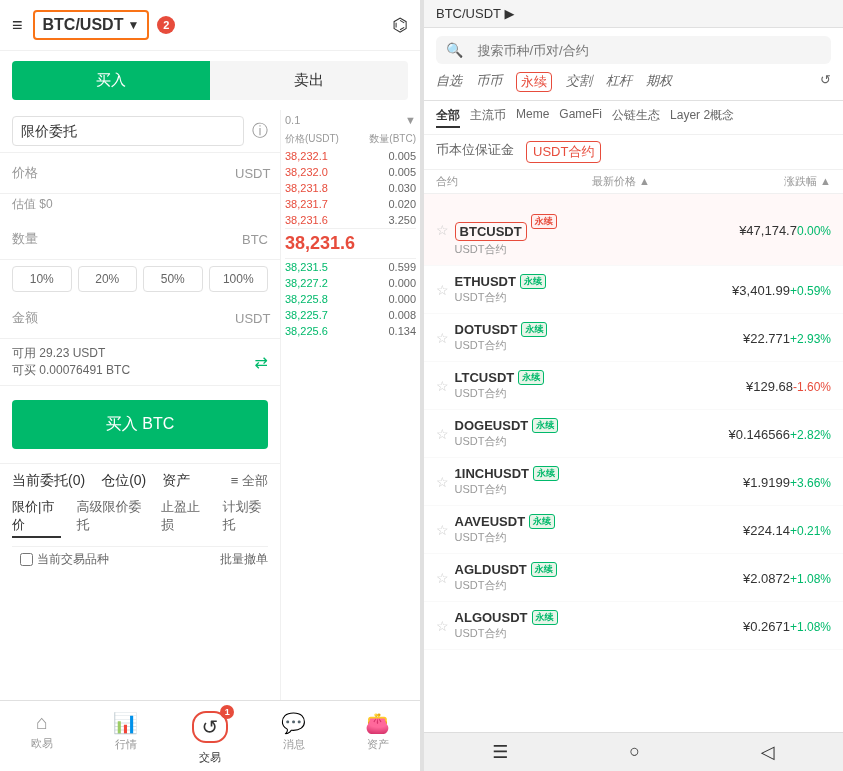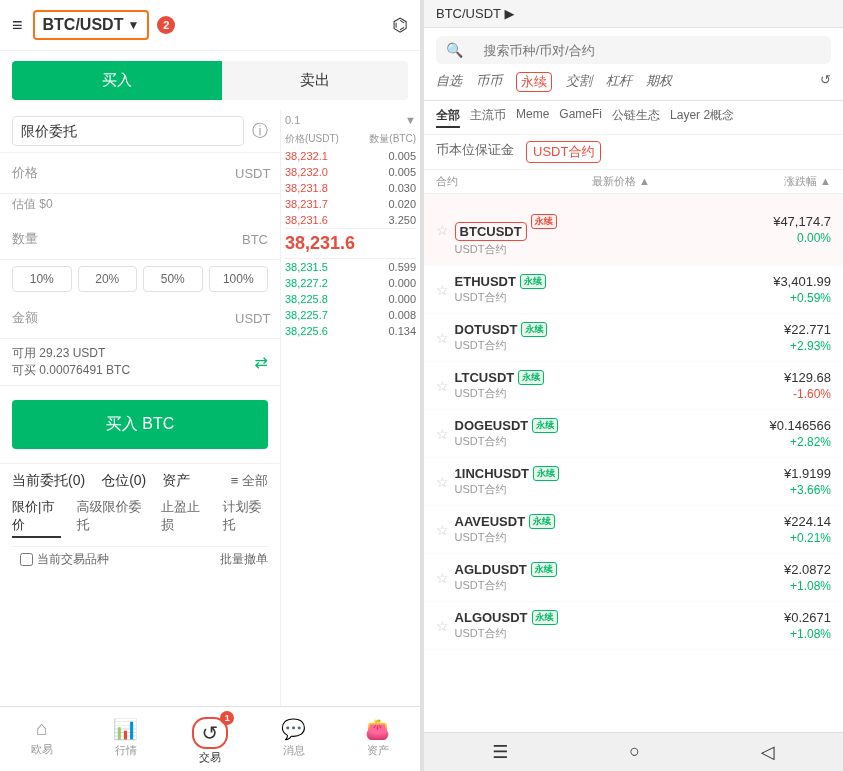--- a/index.html
+++ b/index.html
@@ -81,21 +81,21 @@
     .trade-tabs {
       display: flex;
       margin: 10px 12px;
     }
 
     .tab-buy {
       flex: 1;
       background: #00b96b;
       color: #fff;
       border: none;
-      padding: 10px 12px;
+      padding: 10px 0;
       font-size: 15px;
       border-radius: 4px 0 0 4px;
       cursor: pointer;
       font-weight: 500;
     }
 
     .tab-sell {
       flex: 1;
       background: #f5f5f5;
       color: #333;
@@ -301,21 +301,21 @@
 
     .nav-label {
       font-size: 11px;
       color: #999;
       margin-top: 2px;
     }
 
     .nav-label-active {
       font-size: 11px;
       color: #333;
-      margin-top: 1px;
+      margin-top: 7px;
     }
 
     
     .order-book {
       width: 140px;
       padding: 0 4px;
       font-size: 11px;
       border-left: 1px solid #f0f0f0;
       flex-shrink: 0;
     }
@@ -387,21 +387,21 @@
     }
 
     .search-icon { color: #999; font-size: 14px; }
     .search-input {
       border: none;
       background: transparent;
       outline: none;
       font-size: 13px;
       color: #0369a1;
       flex: 1;
-      margin-left: 20px;
+      margin-left: 14px;
     }
 
     .category-tabs {
       display: flex;
       gap: 14px;
       margin-top: 8px;
       font-size: 13px;
       color: #666;
     }
 
@@ -501,21 +501,20 @@
       font-size: 9px;
       border-radius: 3px;
       padding: 0 3px;
       border: 1px solid #e74c3c;
     }
 
     .coin-sub { font-size: 11px; color: #999; margin-top: 1px; }
 
     .coin-right {
       display: flex;
-      flex-direction: column;
       align-items: flex-end;
     }
 
     .coin-price {
       font-size: 13px;
       font-weight: 500;
       color: #333;
     }
 
     .coin-change-green {

